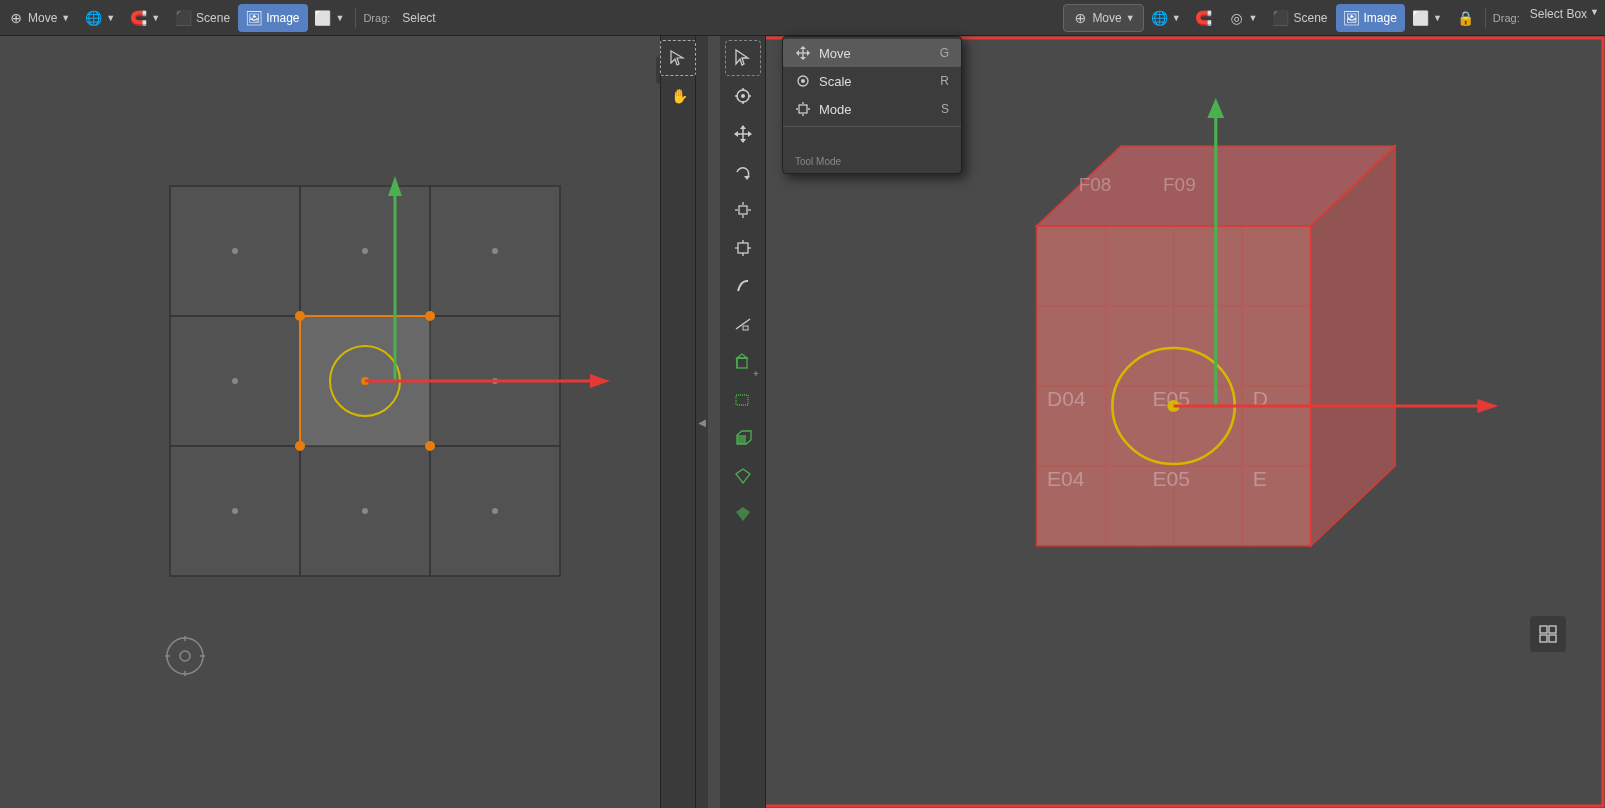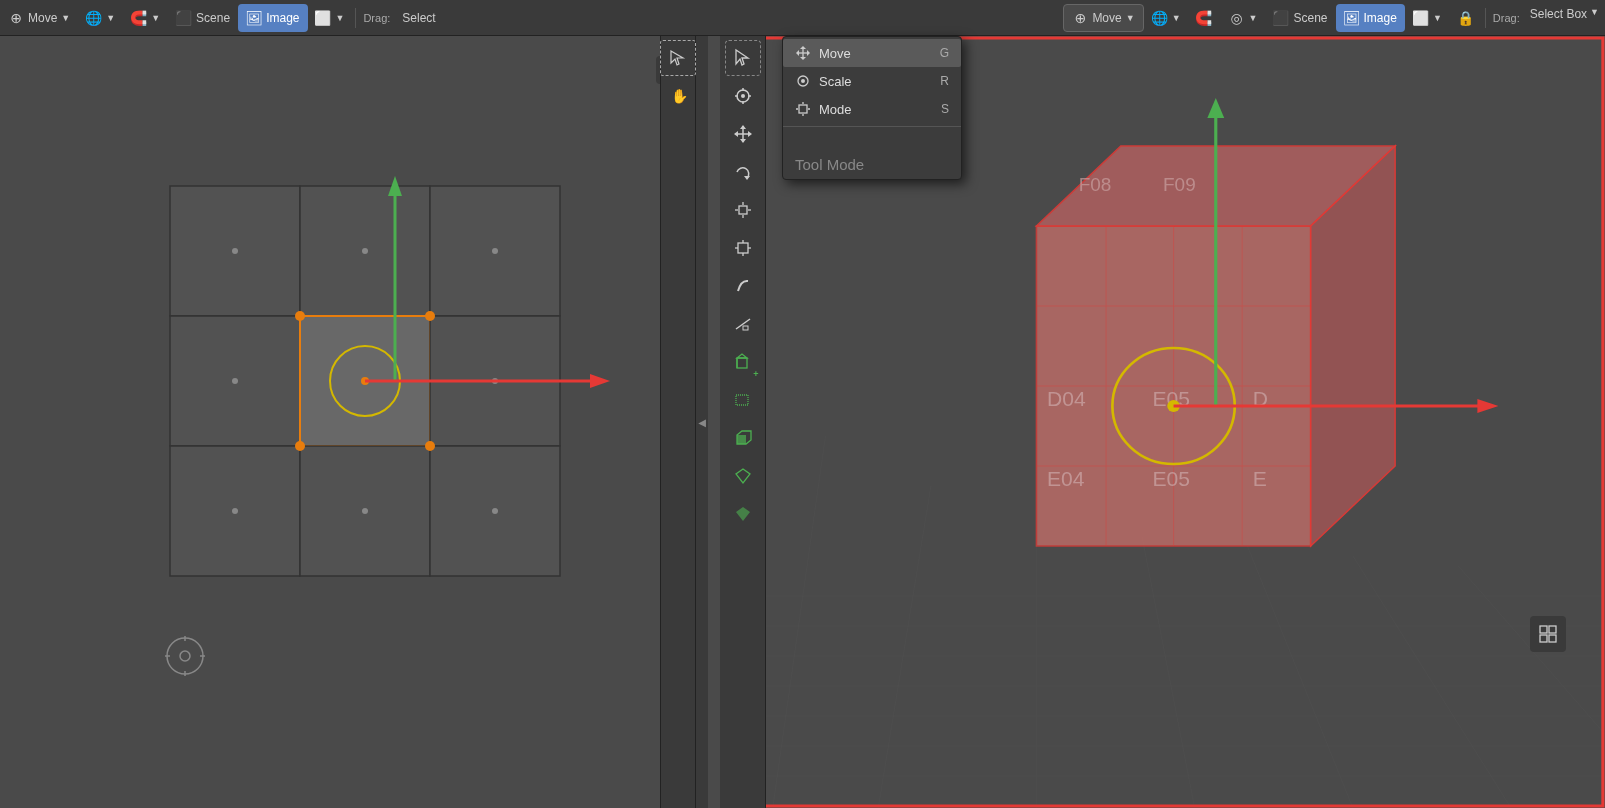--- a/index.html
+++ b/index.html
@@ -157,21 +157,21 @@
       font-size: 12px;
     }
     .dropdown-separator {
       height: 1px;
       background: #555;
       margin: 3px 0;
     }
     .dropdown-label {
       padding: 4px 12px;
       color: #888;
-      font-size: 15px;
+      font-size: 10px;
       margin-top: 25px;
     }
     .zoom-btn {
       width: 28px;
       height: 28px;
       background: #3a3a3a;
       border-radius: 4px;
       display: flex;
       align-items: center;
       justify-content: center;

